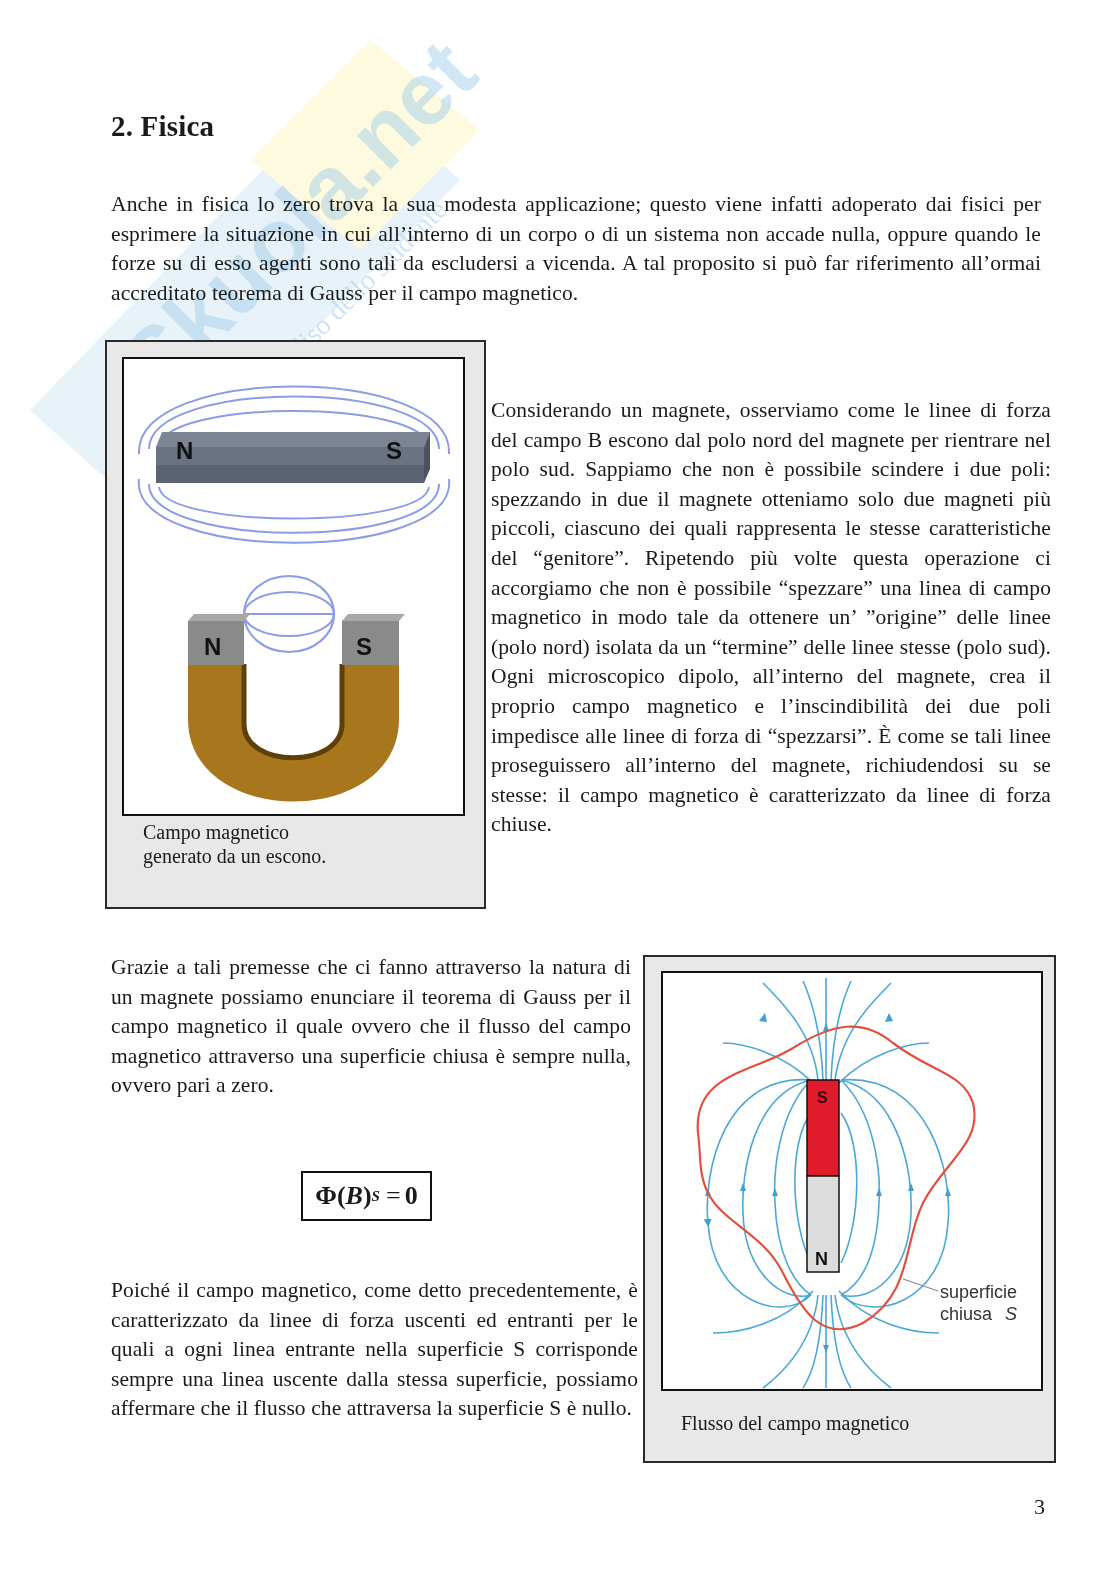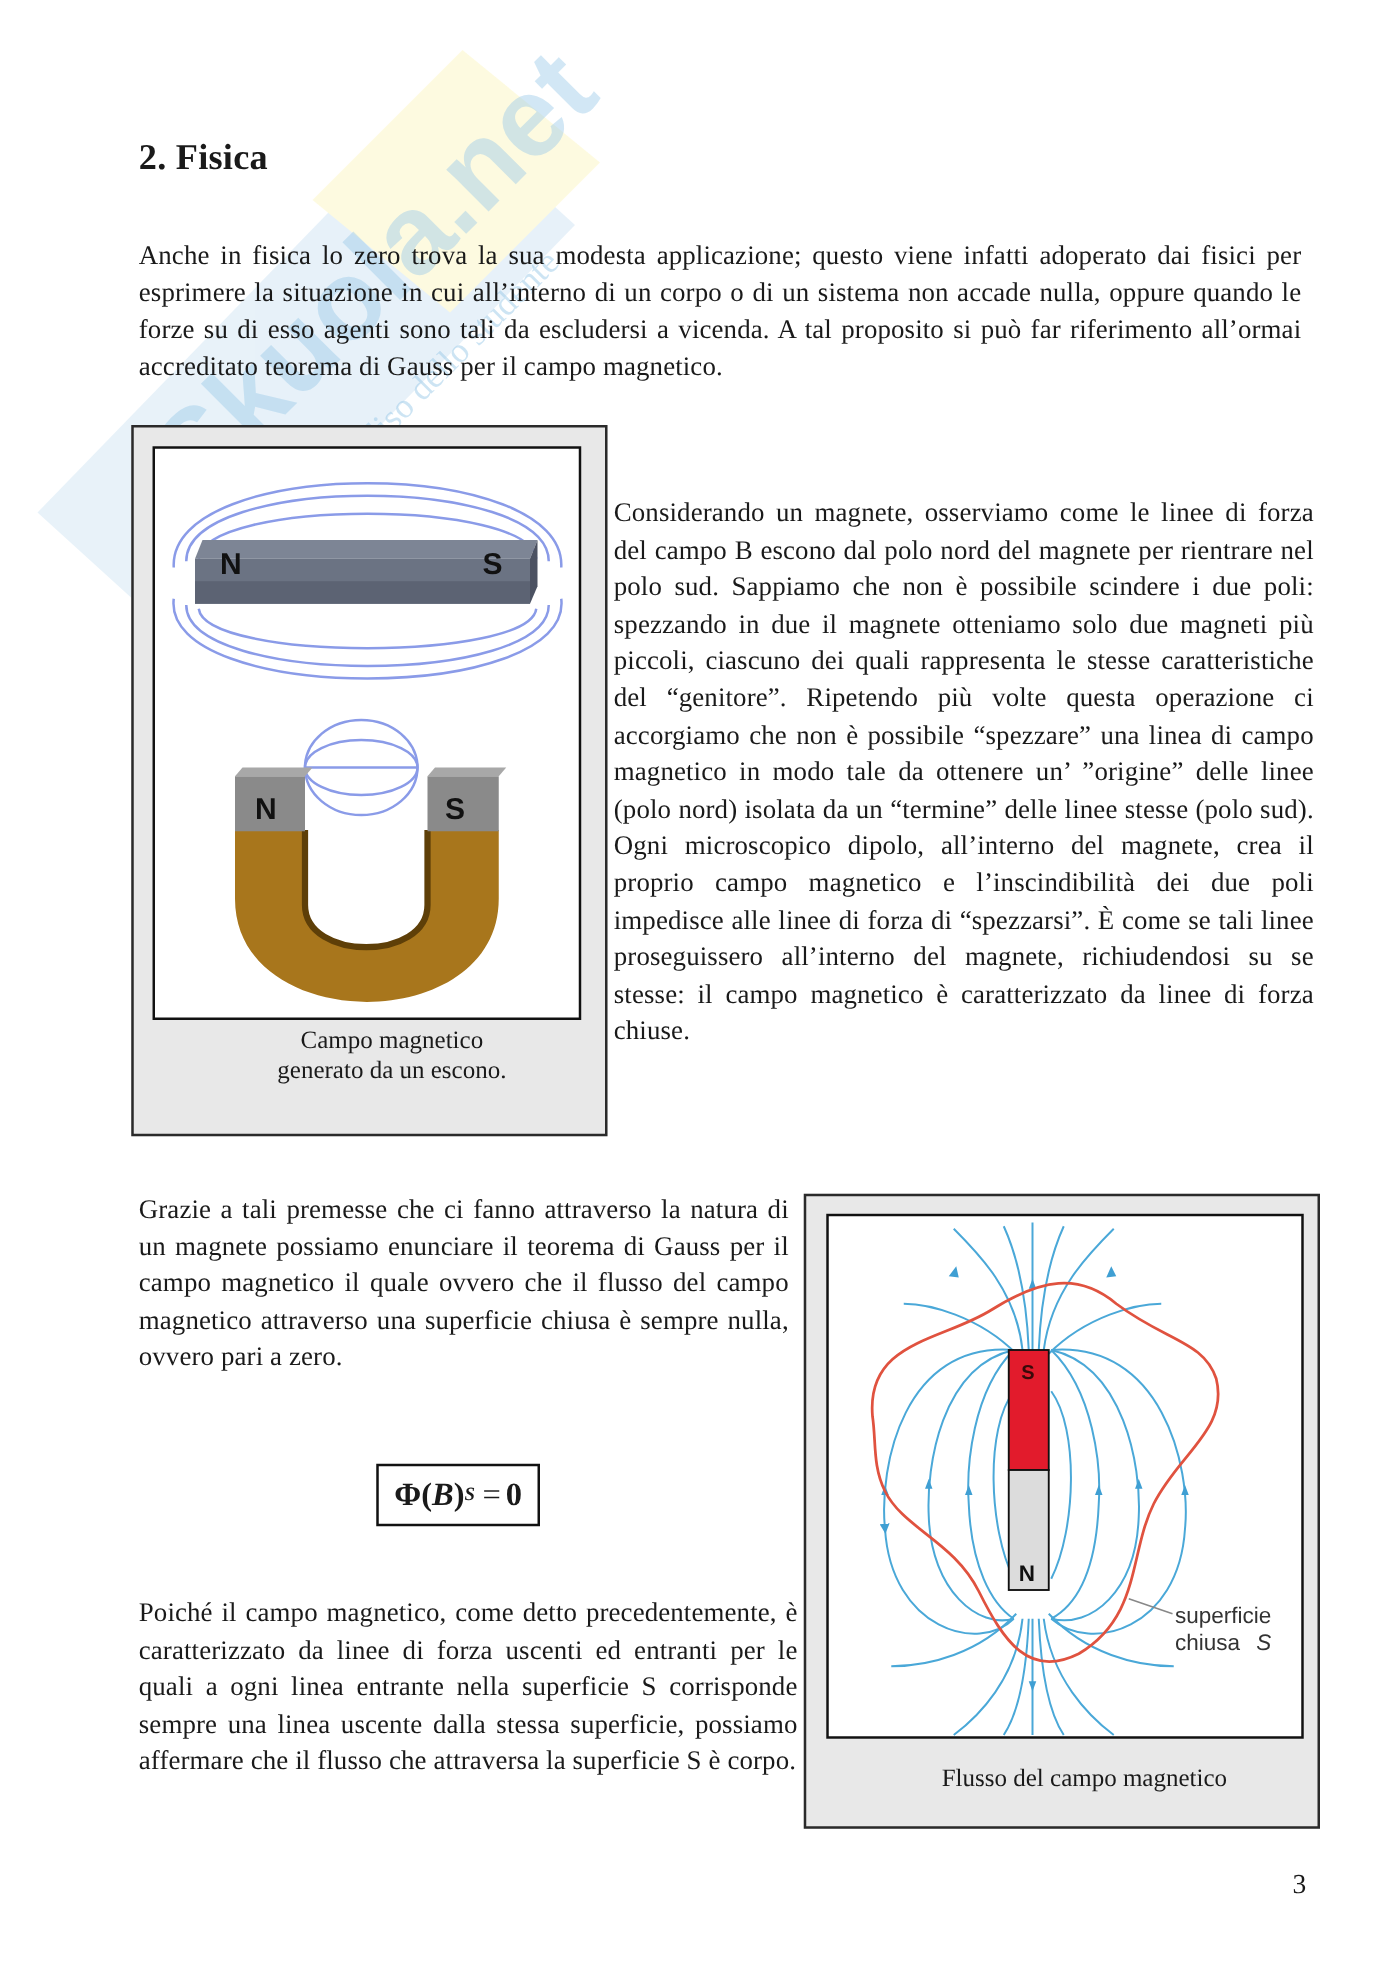--- a/index.html
+++ b/index.html
@@ -19,21 +19,21 @@
     #p-flux { left: 111px; top: 1276px; width: 527px; }
 
     .figbox { position: absolute; background: #e8e8e8; border: 2px solid #2a2a2a; box-sizing: border-box; }
     #fig1 { left: 105px; top: 340px; width: 381px; height: 569px; }
     #fig2 { left: 643px; top: 955px; width: 413px; height: 508px; }
 
     .figimg { position: absolute; background: #ffffff; border: 2px solid #111; box-sizing: border-box; overflow: hidden; }
     #fig1 .figimg { left: 15px; top: 15px; width: 343px; height: 459px; }
     #fig2 .figimg { left: 16px; top: 14px; width: 382px; height: 420px; }
 
-    .caption { position: absolute; left: 0; right: 0; text-align: center; font-size: 20px; line-height: 24px; margin-left: 36px; }
+    .caption { position: absolute; left: 0; right: 0; font-size: 20px; line-height: 24px; margin-left: 36px; }
     #fig1 .caption { top: 478px; }
     #fig2 .caption { top: 454px; }
 
     .formula-box { position: absolute; left: 301px; top: 1171px; width: 131px; height: 50px; border: 2px solid #111; box-sizing: border-box;
                    display: flex; align-items: center; justify-content: center; font-size: 26px; font-weight: bold; background: #fff; }
     .formula-box .sym { font-weight: bold; }
     .formula-box .ital { font-style: italic; font-weight: bold; }
     .formula-box sub { font-size: 15px; font-style: italic; vertical-align: -6px; }
     .formula-box .eq { margin: 0 4px 0 6px; font-weight: normal; }
 
@@ -110,21 +110,21 @@
 <div class="formula-box">
   <span class="sym">Φ</span>
     <span>(</span>
     <span class="ital">B</span>
     <span>)</span>
     <sub>S</sub>
     <span class="eq">=</span>
     <span>0</span>
 </div>
 
-<p class="para" id="p-flux"><span>Poiché il campo magnetico, come detto precedentemente, è caratterizzato da linee di forza uscenti ed entranti per le quali a ogni linea entrante nella superficie </span><b>S</b><span> corrisponde sempre una linea uscente dalla stessa superficie, possiamo affermare che il flusso che attraversa la superficie </span><b>S</b><span> è corpo.</span></p>
+<p class="para" id="p-flux"><span>Poiché il campo magnetico, come detto precedentemente, è caratterizzato da linee di forza uscenti ed entranti per le quali a ogni linea entrante nella superficie </span><b>S</b><span> corrisponde sempre una linea uscente dalla stessa superficie, possiamo affermare che il flusso che attraversa la superficie </span><b>S</b><span> è nullo.</span></p>
 
 <div class="figbox" id="fig2">
   <div class="figimg">
     <svg width="378" height="416" viewBox="0 0 378 416">
       <defs>
         <marker id="arr" viewBox="0 0 10 10" refX="5" refY="5" markerWidth="5" markerHeight="5" orient="auto">
           <path d="M0,0 L10,5 L0,10 z" fill="#3f9fd3"></path>
         </marker>
       </defs>
       <g fill="none" stroke="#4aa8d8" stroke-width="1.6">

